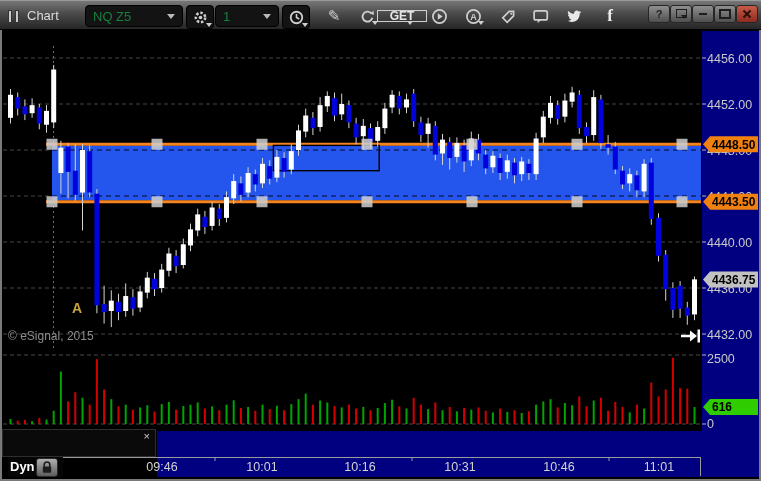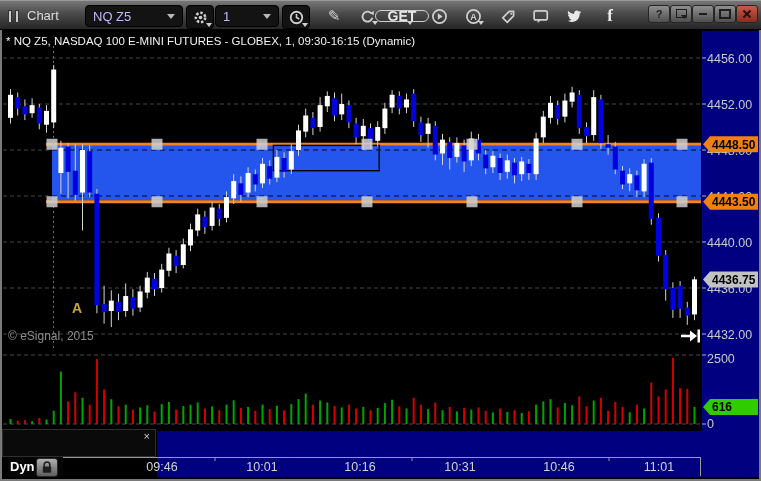--- a/index.html
+++ b/index.html
@@ -9,32 +9,32 @@
   .frame{position:absolute;background:#7a7a7a;z-index:20;}
   
   .titlebar{position:absolute;left:0;top:0;width:761px;height:30px;z-index:30;
     background:linear-gradient(#777 0%,#4a4a4a 45%,#262626 100%);
     border-top:1px solid #9a9a9a;border-bottom:1px solid #000;box-sizing:border-box;}
   .win-icon{position:absolute;left:8px;top:9px;width:14px;height:13px;}
   .win-icon i{position:absolute;top:0;width:4px;height:13px;background:#c9c9c9;border:1px solid #333;box-sizing:border-box;}
   .win-icon i:first-child{left:0}.win-icon i:last-child{left:7px}
   .title-label{position:absolute;left:27px;top:7px;font-size:13px;font-weight:normal;color:#dcdcdc;}
   .pill{position:absolute;top:4px;height:22px;background:#131313;border:1px solid #000;
-    border-radius:4px;color:#c4b5fd;font-size:13px;display:flex;align-items:center;
+    border-radius:4px;color:#15803d;font-size:13px;display:flex;align-items:center;
     padding:0 7px;box-sizing:border-box;}
   .pill .txt{flex:1}
   .caret{width:0;height:0;border-left:4px solid transparent;border-right:4px solid transparent;
     border-top:5px solid #b9b9b9;margin-left:6px;}
   .mini-caret{position:absolute;right:1px;bottom:1px;width:0;height:0;
     border-left:3px solid transparent;border-right:3px solid transparent;border-top:4px solid #cfcfcf;}
   .icon-pill{position:absolute;top:4px;width:26px;height:22px;background:#131313;
     border:1px solid #000;border-radius:4px;display:flex;align-items:center;justify-content:center;}
   .tool{position:absolute;top:5px;width:24px;height:20px;display:flex;align-items:center;
     justify-content:center;color:#cfcfcf;}
-  .get-box{border:1px solid #cfcfcf;border-radius:6px;font-size:14px;font-weight:bold;
+  .get-box{border:1px solid #cfcfcf;border-radius:0;font-size:12px;font-weight:bold;
     color:#e6e6e6;padding:1px 12px;line-height:8px;}
   .fb{font-family:"Liberation Serif",serif;font-size:17px;font-weight:bold;color:#ececec;}
   .win-btn{position:absolute;top:4px;width:20px;height:16px;border:1px solid #262626;border-radius:3px;
     background:linear-gradient(#8f8f8f,#4f4f4f);display:flex;align-items:center;justify-content:center;
     color:#1d1d1d;font-size:11px;font-weight:bold;}
   .win-btn.close{background:linear-gradient(#c75b49,#8c2c1f);}
   .glyph-min{width:8px;height:2px;background:#1d1d1d;}
   .glyph-max{width:8px;height:6px;border:2px solid #1d1d1d;}
   .glyph-x{position:relative;width:10px;height:10px;}
   .glyph-x i{position:absolute;left:0;top:4px;width:10px;height:2px;background:#2f0f08;}
@@ -58,21 +58,20 @@
     display:flex;align-items:center;justify-content:center;}
 </style>
 </head>
 <body>
 
 <div class="window">
 
   <div class="panel" id="axis-panel" style="left: 702px; top: 31px; width: 57px; height: 446px; background: rgb(0, 0, 128);"></div>
   <div class="panel" id="bottom-panel" style="left: 157px; top: 431px; width: 545px; height: 46px; background: rgb(0, 0, 128);"></div>
 
-  <div class="sym-header">* NQ Z5, NASDAQ 100 E-MINI FUTURES - GLOBEX, 1, 09:30-16:15 (Dynamic)</div>
 
   <svg id="chart-svg" width="761" height="451" viewBox="0 30 761 451">
       <line x1="3" y1="58" x2="700" y2="58" stroke="#454545" stroke-dasharray="4 3"></line>
       <line x1="702" y1="58" x2="706" y2="58" stroke="#b5b5b5"></line>
       <text x="707" y="62.5" fill="#c9c9c9" font-size="12.5" font-family="Liberation Sans, DejaVu Sans, sans-serif" name="price-axis-label">4456.00</text>
       <line x1="3" y1="104" x2="700" y2="104" stroke="#454545" stroke-dasharray="4 3"></line>
       <line x1="702" y1="104" x2="706" y2="104" stroke="#b5b5b5"></line>
       <text x="707" y="108.5" fill="#c9c9c9" font-size="12.5" font-family="Liberation Sans, DejaVu Sans, sans-serif" name="price-axis-label">4452.00</text>
       <line x1="3" y1="150" x2="700" y2="150" stroke="#454545" stroke-dasharray="4 3"></line>
       <line x1="702" y1="150" x2="706" y2="150" stroke="#b5b5b5"></line>

